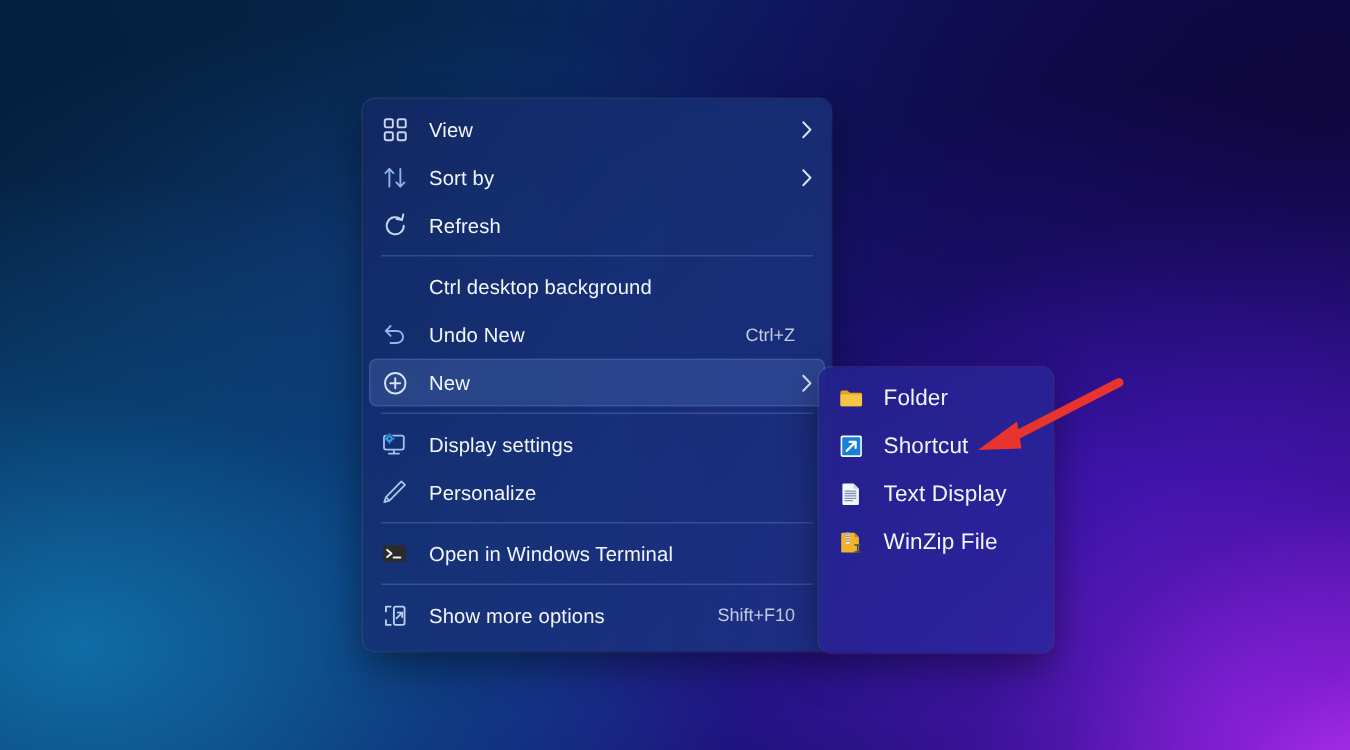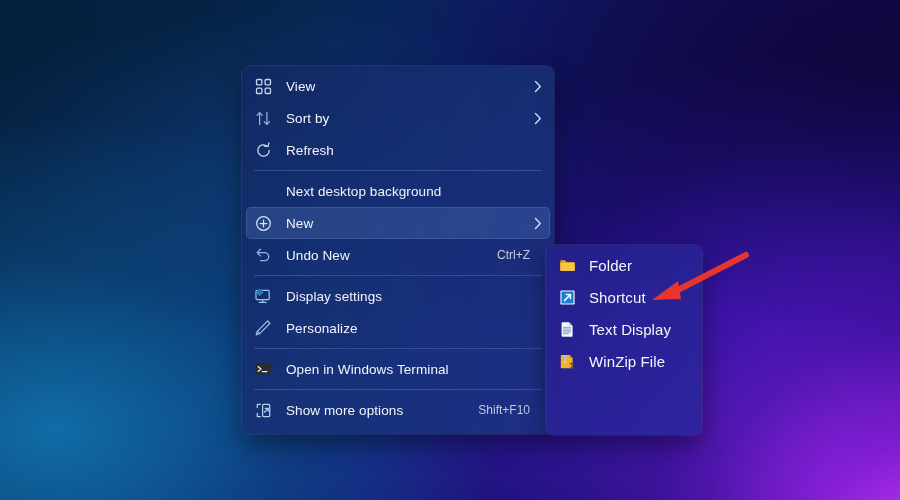--- a/index.html
+++ b/index.html
@@ -187,50 +187,50 @@
         </svg>
       </span>
       <span class="label">Refresh</span>
       <span class="chev"></span>
     </div>
 
     <div class="separator"></div>
 
     <div class="menu-item">
       <span class="ico"></span>
-      <span class="label">Next desktop background</span>
+      <span class="label">Ctrl desktop background</span>
+      <span class="chev"></span>
+    </div>
+
+    <div class="menu-item">
+      <span class="ico">
+        <svg width="17" height="17" viewBox="0 0 17 17" fill="none" stroke="#8fb6ea" stroke-width="1.3" stroke-linecap="round" stroke-linejoin="round">
+          <path d="M2.6 5.6h7.1a4 4 0 0 1 0 8.0H5.4"></path>
+          <polyline points="5.4,2.3 2.2,5.6 5.4,8.9"></polyline>
+        </svg>
+      </span>
+      <span class="label">Undo New</span>
+      <span class="accel">Ctrl+Z</span>
       <span class="chev"></span>
     </div>
 
     <div class="menu-item highlight">
       <span class="ico">
         <svg width="17" height="17" viewBox="0 0 17 17" fill="none" stroke="#d7e2f5" stroke-width="1.25" stroke-linecap="round">
           <circle cx="8.5" cy="8.5" r="6.8"></circle>
           <line x1="8.5" y1="5.2" x2="8.5" y2="11.8"></line>
           <line x1="5.2" y1="8.5" x2="11.8" y2="8.5"></line>
         </svg>
       </span>
       <span class="label">New</span>
       <span class="chev">
         <svg width="8" height="13" viewBox="0 0 8 13" fill="none" stroke="#dbe3f2" stroke-width="1.3" stroke-linecap="round" stroke-linejoin="round">
             <polyline points="1.5,1.5 6.3,6.5 1.5,11.5"></polyline>
           </svg>
       </span>
-    </div>
-
-    <div class="menu-item">
-      <span class="ico">
-        <svg width="17" height="17" viewBox="0 0 17 17" fill="none" stroke="#8fb6ea" stroke-width="1.3" stroke-linecap="round" stroke-linejoin="round">
-          <path d="M2.6 5.6h7.1a4 4 0 0 1 0 8.0H5.4"></path>
-          <polyline points="5.4,2.3 2.2,5.6 5.4,8.9"></polyline>
-        </svg>
-      </span>
-      <span class="label">Undo New</span>
-      <span class="accel">Ctrl+Z</span>
-      <span class="chev"></span>
     </div>
 
     <div class="separator"></div>
 
     <div class="menu-item">
       <span class="ico">
         <svg width="18" height="18" viewBox="0 0 18 18" fill="none">
           <rect x="2.0" y="3.4" width="13.2" height="9.3" rx="1.3" stroke="#9fc2ef" stroke-width="1.2" fill="none"></rect>
           <line x1="8.6" y1="12.7" x2="8.6" y2="15.3" stroke="#9fc2ef" stroke-width="1.2"></line>
           <line x1="5.2" y1="15.4" x2="12.0" y2="15.4" stroke="#9fc2ef" stroke-width="1.2" stroke-linecap="round"></line>

